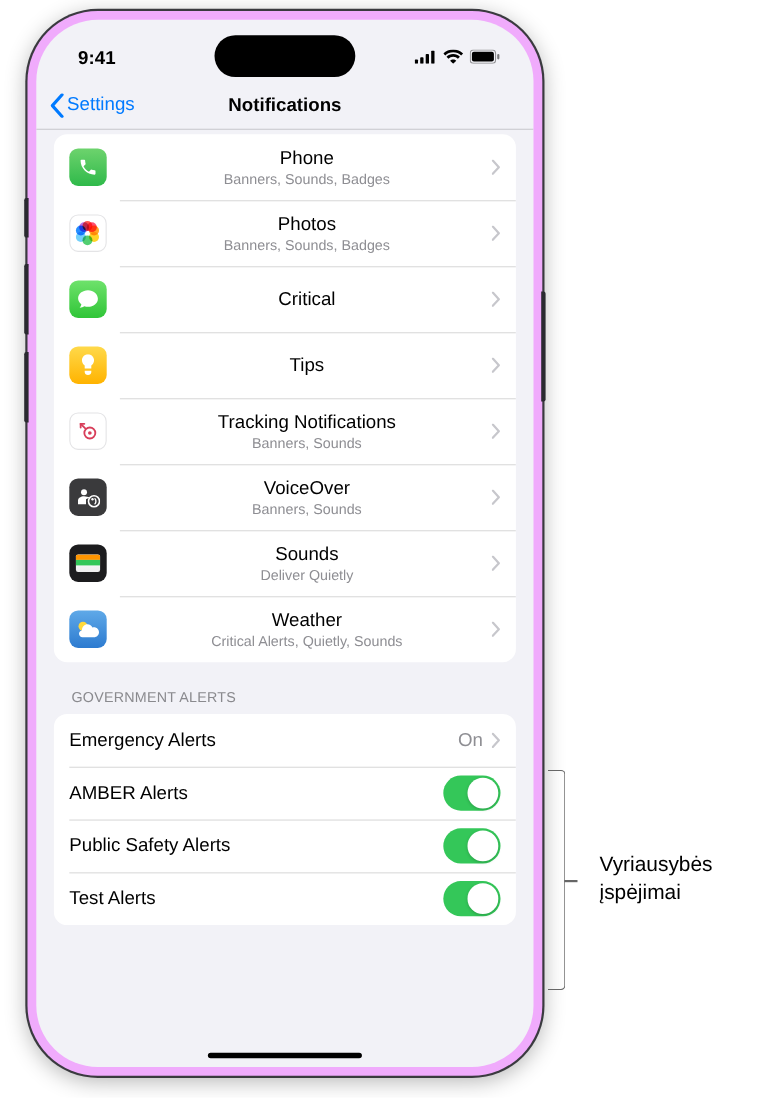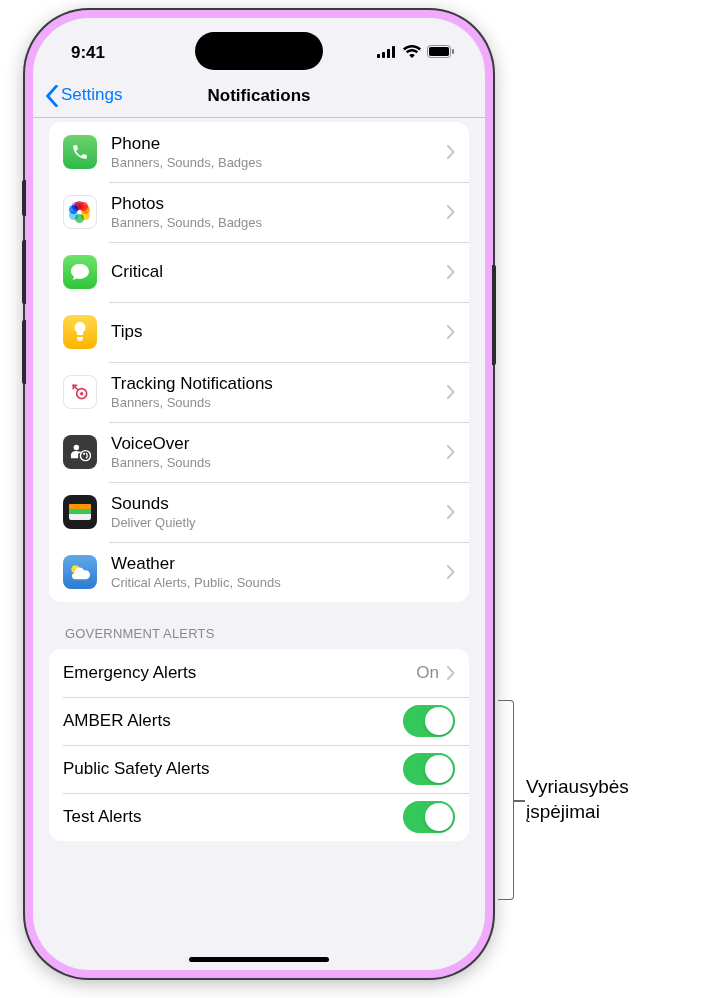--- a/index.html
+++ b/index.html
@@ -109,21 +109,21 @@
       height: 34px;
       border-radius: 8px;
       margin-right: 14px;
       flex-shrink: 0;
       display: flex;
       align-items: center;
       justify-content: center;
       font-size: 18px;
       color: #fff;
     }
-    .row-text { flex: 1; }
+    .row-text { flex: 1; text-align: center; }
     .row-title { font-size: 17px; color: #000; line-height: 1.2; }
     .row-sub { font-size: 13px; color: #8e8e93; margin-top: 1px; }
     .chevron { color: #c7c7cc; flex-shrink: 0; }
     .chevron svg { width: 8px; height: 14px; display: block; }
     .section-header {
       font-size: 13px;
       color: #8a8a8e;
       text-transform: uppercase;
       padding: 24px 16px 8px 16px;
       letter-spacing: 0.2px;
@@ -192,21 +192,21 @@
     }
     .callout-tick {
       position: absolute;
       right: -12px;
       top: 50%;
       width: 12px;
       height: 1.5px;
       background: #666;
     }
     .callout-text {
-      margin-left: 12px;
+      margin-left: 31px;
       font-size: 19px;
       color: #000;
       line-height: 1.3;
     }
     .icon-phone { background: linear-gradient(#6dd36d,#2fb94a); }
     .icon-photos { background: #fff; border:0.5px solid #e4e4e6; }
     .icon-messages { background: linear-gradient(#6ee26b,#30c538); }
     .icon-tips { background: linear-gradient(#ffd94a,#ffb300); }
     .icon-tracking { background: #fff; border:0.5px solid #e4e4e6; color:#d83e5a; }
     .icon-voiceover { background: #3a3a3c; }
@@ -407,21 +407,21 @@
           </div>
           <div class="row">
             <div class="app-icon icon-weather">
               <svg width="24" height="20" viewBox="0 0 26 22">
                 <circle cx="8" cy="8" r="4.5" fill="#ffd93b"></circle>
                 <path fill="#fff" d="M19 9c-.6 0-1.1.1-1.6.3C16.7 7.4 14.8 6 12.5 6 9.5 6 7 8.5 7 11.5c0 .2 0 .3 0 .5C5.3 12.3 4 13.8 4 15.5 4 17.4 5.6 19 7.5 19H19c2.8 0 5-2.2 5-5s-2.2-5-5-5z"></path>
               </svg>
             </div>
             <div class="row-text">
               <div class="row-title">Weather</div>
-              <div class="row-sub">Critical Alerts, Public, Sounds</div>
+              <div class="row-sub">Critical Alerts, Quietly, Sounds</div>
             </div>
             <div class="chevron">
               <svg viewBox="0 0 8 14">
                 <path d="M1 1l5.5 6L1 13" stroke="#c7c7cc" stroke-width="2" fill="none" stroke-linecap="round" stroke-linejoin="round"></path>
               </svg>
             </div>
           </div>
         </div>
       <div class="section-header">Government Alerts</div>
       <div class="group" id="gov-group">

